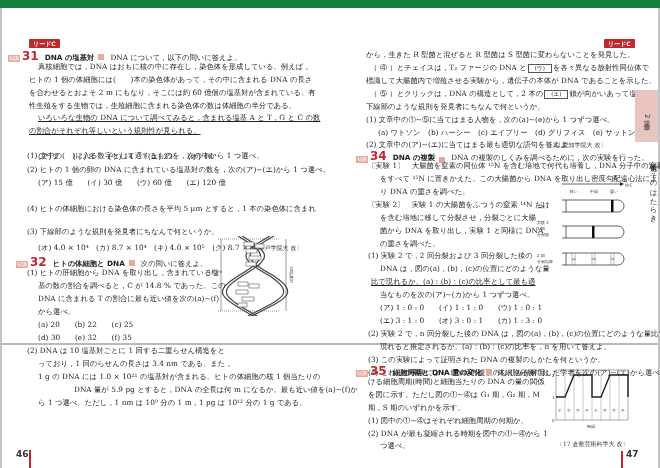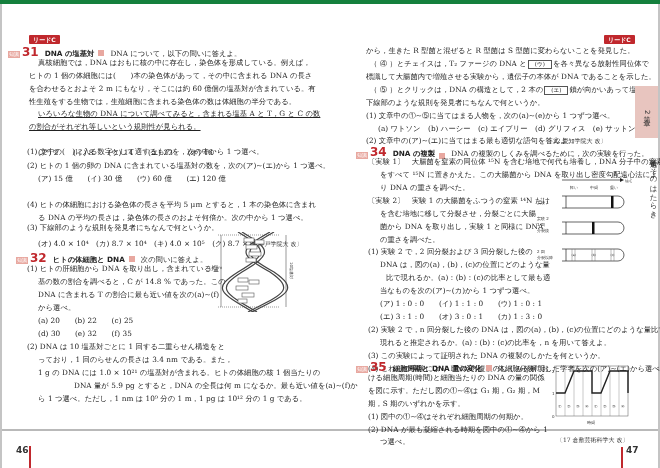--- a/index.html
+++ b/index.html
@@ -1,22 +1,22 @@
 <!DOCTYPE html>
 <html><head>
 <meta charset="utf-8">
 <style>
   html, body { margin: 0; padding: 0; }
   body {
     width: 660px; height: 468px; background: #ffffff; position: relative; overflow: hidden;
     font-family: "DejaVu Serif", "Liberation Serif", serif; color: #222;
   }
   .spread {
-    position: absolute; left: 0; top: 0; width: 660px; height: 431px;
-    border-top: 4px solid #15803d; border-bottom: 2px solid #b9b9b9; box-sizing: border-box;
+    position: absolute; left: 0; top: 0; width: 660px; height: 345px;
+    border-top: 8px solid #15803d; border-bottom: 2px solid #b9b9b9; box-sizing: border-box;
   }
   .edge-left { position: absolute; left: 0; top: 0; width: 2px; height: 468px; background: #c4c4c4; }
   .edge-right { position: absolute; right: 0; top: 0; width: 2px; height: 468px; background: #c4c4c4; }
   .page { position: absolute; top: 0; height: 468px; }
   .page.left { left: 0; width: 330px; }
   .page.right { left: 330px; width: 330px; }
 
   .level-badge {
     position: absolute; background: #c0282d; color: #fff; font-family: "DejaVu Sans", sans-serif;
     font-size: 6px; font-weight: bold; padding: 0 4px; height: 9px; line-height: 9px; border-radius: 1px;
@@ -73,21 +73,20 @@
     <div class="text" style="left:29px;top:79px;">を合わせるとおよそ 2 m にもなり，そこには約 60 億個の塩基対が含まれている。有</div>
     <div class="text" style="left:29px;top:92px;">性生殖をする生物では，生殖細胞に含まれる染色体の数は体細胞の半分である。</div>
     <div class="text u" style="left:38px;top:104px;">いろいろな生物の DNA について調べてみると，含まれる塩基 A と T，G と C の数</div>
     <div class="text u" style="left:29px;top:117px;">の割合がそれぞれ等しいという規則性が見られる。</div>
     <div class="text" style="left:27px;top:130px;margin-top:12px;">(1) 文中の(　)に入る数字として適するものを，次の中から 1 つ選べ。</div>
     <div class="text" style="left:38px;top:143px;">(ア) 2　　(イ) 8　　(ウ) 14　　(エ) 23　　(オ) 46</div>
     <div class="text" style="left:27px;top:156px;">(2) ヒトの 1 個の卵の DNA に含まれている塩基対の数を，次の(ア)~(エ)から 1 つ選べ。</div>
     <div class="text" style="left:38px;top:169px;">(ア) 15 億　　(イ) 30 億　　(ウ) 60 億　　(エ) 120 億</div>
     <div class="text" style="left:27px;top:182px;margin-top:36px;">(3) 下線部のような規則を発見者にちなんで何というか。</div>
     <div class="text" style="left:27px;top:195px;">(4) ヒトの体細胞における染色体の長さを平均 5 μm とすると，1 本の染色体に含まれ</div>
-    <div class="text" style="left:38px;top:208px;">る DNA の平均の長さは，染色体の長さのおよそ何倍か。次の中から 1 つ選べ。</div>
     <div class="text" style="left:38px;top:234px;">(オ) 4.0 × 10⁴　(カ) 8.7 × 10⁴　(キ) 4.0 × 10⁵　(ク) 8.7 × 10⁵</div>
     <div class="src" style="left:243px;top:236px;">〔16 神戸学院大 改〕</div>
 
     <div class="hdr" style="left:16px;top:247px;">
       <span class="q-tag">知識</span>
       <span class="q-num">32</span>
       <span class="q-title">ヒトの体細胞と DNA</span>
       <span class="q-square"></span>
       <span class="q-lead">次の問いに答えよ。</span>
     </div>
@@ -162,21 +161,21 @@
     </div>
     <div class="text" style="left:38px;top:152px;">〔実験 1〕　大腸菌を窒素の同位体 ¹⁵N を含む培地で何代も培養し，DNA 分子中の窒素</div>
     <div class="text" style="left:50px;top:165px;">をすべて ¹⁵N に置きかえた。この大腸菌から DNA を取り出し密度勾配遠心法によ</div>
     <div class="text" style="left:50px;top:178px;">り DNA の重さを調べた。</div>
     <div class="text" style="left:38px;top:191px;">〔実験 2〕　実験 1 の大腸菌をふつうの窒素 ¹⁴N だけ</div>
     <div class="text" style="left:50px;top:204px;">を含む培地に移して分裂させ，分裂ごとに大腸</div>
     <div class="text" style="left:50px;top:217px;">菌から DNA を取り出し，実験 1 と同様に DNA</div>
     <div class="text" style="left:50px;top:230px;">の重さを調べた。</div>
     <div class="text" style="left:38px;top:242px;">(1) 実験 2 で，2 回分裂および 3 回分裂した後の</div>
     <div class="text" style="left:50px;top:255px;">DNA は，図の(a)，(b)，(c)の位置にどのような量</div>
-    <div class="text" style="left:56px;top:268px;">比で現れるか。(a)：(b)：(c)の比率として最も適</div>
+    <div class="text" style="left:41px;top:268px;text-decoration:underline;">比で現れるか。(a)：(b)：(c)の比率として最も適</div>
     <div class="text" style="left:50px;top:281px;">当なものを次の(ア)~(カ)から 1 つずつ選べ。</div>
     <div class="text" style="left:50px;top:294px;">(ア) 1 : 0 : 0　　(イ) 1 : 1 : 0　　(ウ) 1 : 0 : 1</div>
     <div class="text" style="left:50px;top:307px;">(エ) 3 : 1 : 0　　(オ) 3 : 0 : 1　　(カ) 1 : 3 : 0</div>
     <div class="text" style="left:38px;top:320px;">(2) 実験 2 で，n 回分裂した後の DNA は，図の(a)，(b)，(c)の位置にどのような量比で</div>
     <div class="text" style="left:50px;top:333px;">現れると推定されるか。(a)：(b)：(c)の比率を，n を用いて答えよ。</div>
     <div class="text" style="left:38px;top:346px;">(3) この実験によって証明された DNA の複製のしかたを何というか。</div>
     <div class="text" style="left:38px;top:359px;">(4) これらの実験により DNA の複製のしくみを解明した学者を次の(ア)~(エ)から選べ。</div>
 
     <svg style="position:absolute;left:202px;top:172px;" width="100" height="98" viewBox="0 0 100 98">
       <line x1="30" y1="4" x2="88" y2="4" stroke="#222" stroke-width="0.7"></line>

